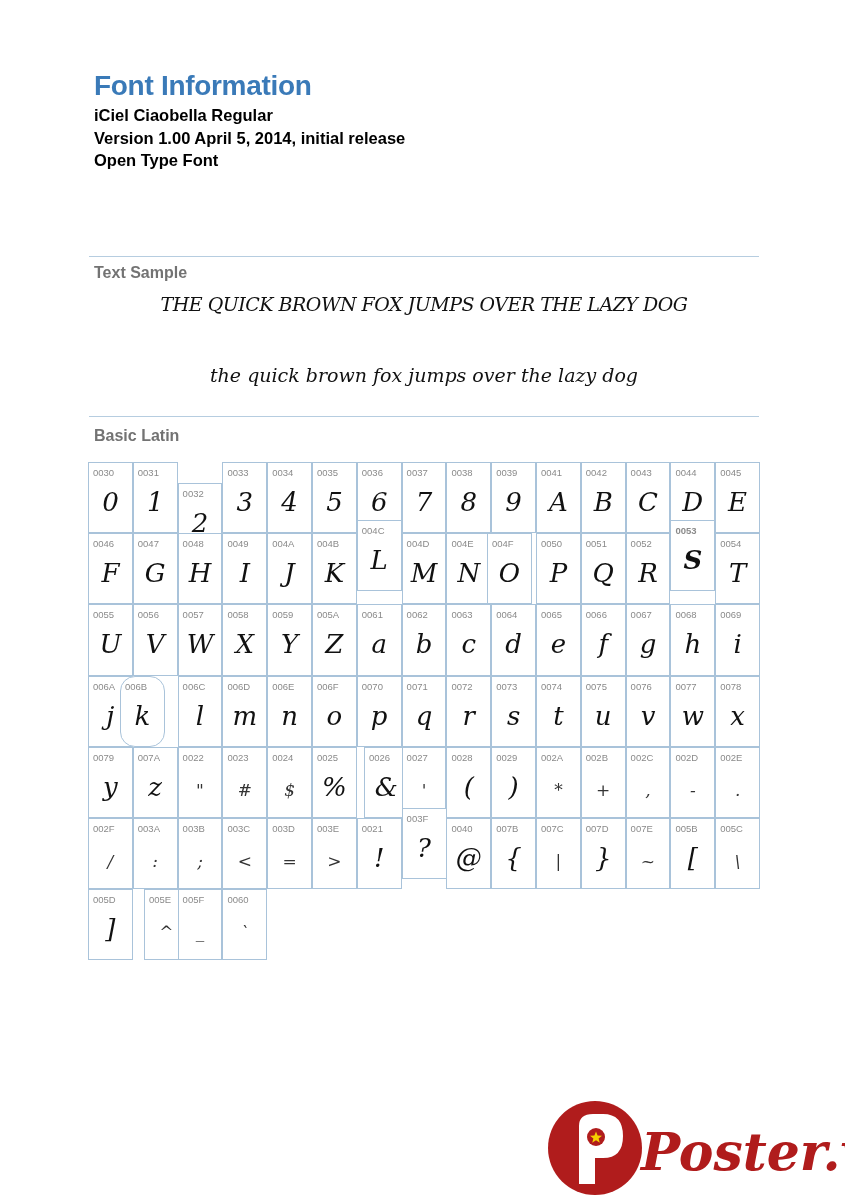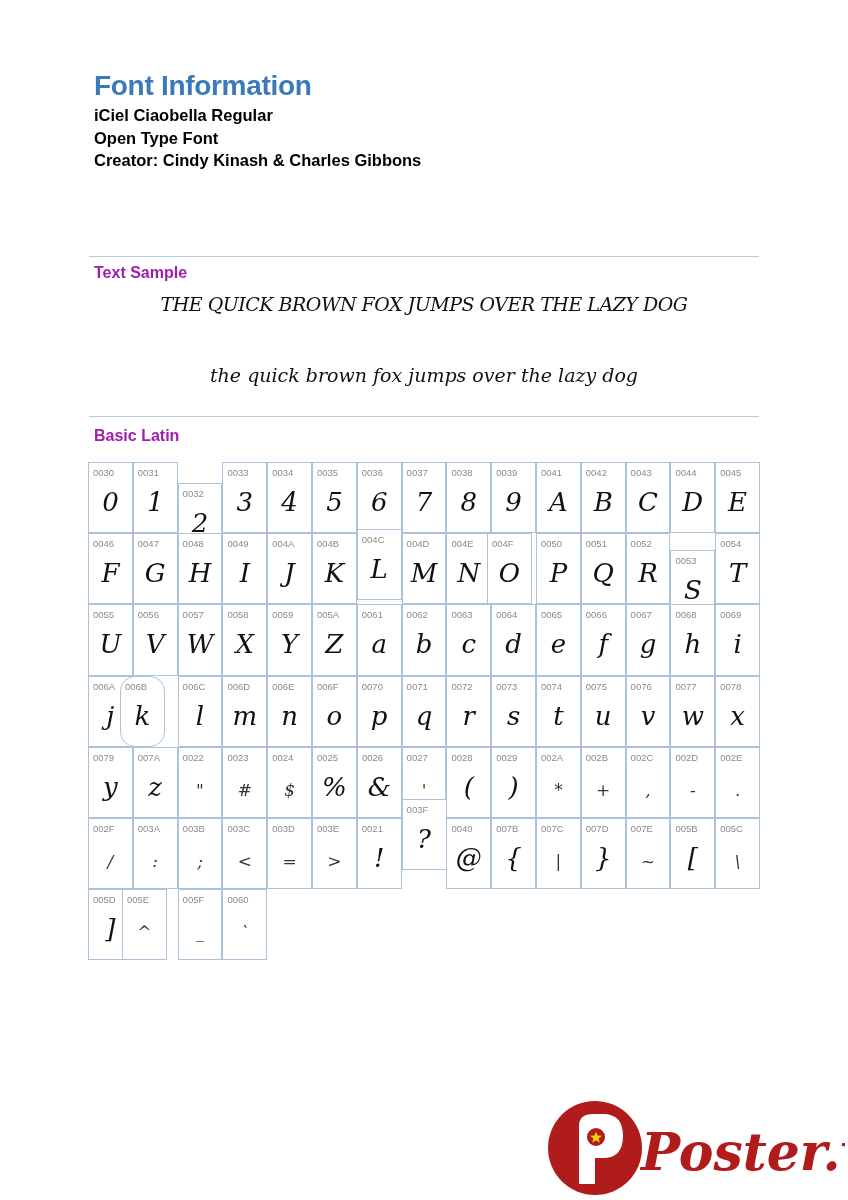--- a/index.html
+++ b/index.html
@@ -5,43 +5,43 @@
   html, body { margin: 0; padding: 0; background: #ffffff; }
   body { width: 848px; height: 1200px; position: relative; overflow: hidden;
          font-family: "Liberation Sans", sans-serif; color: #000; }
   .title { position: absolute; left: 94px; top: 70px; font-size: 28px; font-weight: bold;
            color: #3a7ab8; letter-spacing: -0.3px; }
   .info { position: absolute; left: 94px; top: 104px; width: 700px;
           font-size: 16.5px; font-weight: bold; line-height: 22.6px; }
   .info div { white-space: nowrap; }
   .info .wrap { white-space: normal; }
   .rule { position: absolute; left: 89px; width: 670px; height: 1px; background: #b6cde0; }
-  .section { position: absolute; left: 94px; font-size: 16px; font-weight: bold; color: #a21caf; }
+  .section { position: absolute; left: 94px; font-size: 16px; font-weight: bold; color: #737373; }
   .sample { position: absolute; left: 89px; width: 670px; text-align: center;
             font-family: "DejaVu Serif", serif; font-style: italic; color: #111; }
   .sample.upper { top: 293px; font-size: 19px; letter-spacing: -0.5px; }
   .sample.lower { top: 364px; font-size: 19px; }
   .grid { position: absolute; left: 88px; top: 462px; width: 672px; }
   .cell { position: absolute; width: 44.8px; height: 71.2px; box-sizing: border-box;
           border: 1px solid #a9c3da; margin-left: -1px; margin-top: -1px; background: #fff; }
   .cell .code { position: absolute; left: 4px; top: 4px; font-size: 9.5px; color: #8a8a8a; }
   .cell .glyph { position: absolute; left: 0; right: 0; top: 24px; text-align: center;
                  font-family: "DejaVu Serif", serif; font-style: italic; font-size: 26px; color: #111; }
   .cell .glyph.small { font-size: 17px; top: 32px; color: #333; }
   .logo { position: absolute; left: 545px; top: 1096px; width: 300px; height: 100px; }
 </style>
 </head>
 <body>
 
 <div class="title">Font Information</div>
 
 <div class="info">
   <div>iCiel Ciaobella Regular</div>
+  <div>Version 1.00 April 5, 2014, initial release</div>
   <div>Open Type Font</div>
-  <div>Creator: Cindy Kinash &amp; Charles Gibbons</div>
 </div>
 
 <div class="rule" style="top:256px;"></div>
 <div class="section" style="top:264px;">Text Sample</div>
 <div class="sample upper">THE QUICK BROWN FOX JUMPS OVER THE LAZY DOG</div>
 <div class="sample lower">the quick brown fox jumps over the lazy dog</div>
 
 <div class="rule" style="top:416px;"></div>
 <div class="section" style="top:427px;">Basic Latin</div>
 
@@ -123,21 +123,21 @@
       <span class="glyph">I</span>
     </div>
     <div class="cell" style="left: 180.2px; top: 72.2px;">
       <span class="code">004A</span>
       <span class="glyph">J</span>
     </div>
     <div class="cell" style="left: 225px; top: 72.2px;">
       <span class="code">004B</span>
       <span class="glyph">K</span>
     </div>
-    <div class="cell" style="left: 269.8px; top: 68px;">
+    <div class="cell" style="left: 269.8px; top: 59px;">
       <span class="code">004C</span>
       <span class="glyph">L</span>
     </div>
     <div class="cell" style="left: 314.6px; top: 72.2px;">
       <span class="code">004D</span>
       <span class="glyph">M</span>
     </div>
     <div class="cell" style="left: 359.4px; top: 72.2px;">
       <span class="code">004E</span>
       <span class="glyph">N</span>
@@ -151,21 +151,21 @@
       <span class="glyph">P</span>
     </div>
     <div class="cell" style="left: 493.8px; top: 72.2px;">
       <span class="code">0051</span>
       <span class="glyph">Q</span>
     </div>
     <div class="cell" style="left: 538.6px; top: 72.2px;">
       <span class="code">0052</span>
       <span class="glyph">R</span>
     </div>
-    <div class="cell" style="left: 583.4px; top: 89px;">
+    <div class="cell" style="left: 583.4px; top: 59px; font-weight: bold;">
       <span class="code">0053</span>
       <span class="glyph">S</span>
     </div>
     <div class="cell" style="left: 628.2px; top: 72.2px;">
       <span class="code">0054</span>
       <span class="glyph">T</span>
     </div>
     <div class="cell" style="left: 1px; top: 143.4px;">
       <span class="code">0055</span>
       <span class="glyph">U</span>
@@ -303,21 +303,21 @@
       <span class="glyph small">#</span>
     </div>
     <div class="cell" style="left: 180.2px; top: 285.8px;">
       <span class="code">0024</span>
       <span class="glyph small">$</span>
     </div>
     <div class="cell" style="left: 225px; top: 285.8px;">
       <span class="code">0025</span>
       <span class="glyph">%</span>
     </div>
-    <div class="cell" style="left: 270px; top: 285.8px;">
+    <div class="cell" style="left: 277px; top: 285.8px;">
       <span class="code">0026</span>
       <span class="glyph">&amp;</span>
     </div>
     <div class="cell" style="left: 314.6px; top: 285.8px;">
       <span class="code">0027</span>
       <span class="glyph small">'</span>
     </div>
     <div class="cell" style="left: 359.4px; top: 285.8px;">
       <span class="code">0028</span>
       <span class="glyph">(</span>
@@ -367,21 +367,21 @@
       <span class="glyph small">=</span>
     </div>
     <div class="cell" style="left: 225px; top: 357px;">
       <span class="code">003E</span>
       <span class="glyph small">&gt;</span>
     </div>
     <div class="cell" style="left: 269.8px; top: 357px;">
       <span class="code">0021</span>
       <span class="glyph">!</span>
     </div>
-    <div class="cell" style="left: 314.6px; top: 338px; padding-left: 43px;">
+    <div class="cell" style="left: 314.6px; top: 347px; padding-left: 43px;">
       <span class="code">003F</span>
       <span class="glyph">?</span>
     </div>
     <div class="cell" style="left: 359.4px; top: 357px;">
       <span class="code">0040</span>
       <span class="glyph">@</span>
     </div>
     <div class="cell" style="left: 404.2px; top: 357px;">
       <span class="code">007B</span>
       <span class="glyph">{</span>
@@ -403,21 +403,21 @@
       <span class="glyph">[</span>
     </div>
     <div class="cell" style="left: 628.2px; top: 357px;">
       <span class="code">005C</span>
       <span class="glyph small">\</span>
     </div>
     <div class="cell" style="left: 1px; top: 428.2px;">
       <span class="code">005D</span>
       <span class="glyph">]</span>
     </div>
-    <div class="cell" style="left: 35px; top: 428.2px;">
+    <div class="cell" style="left: 57px; top: 428.2px;">
       <span class="code">005E</span>
       <span class="glyph small">^</span>
     </div>
     <div class="cell" style="left: 90.6px; top: 428.2px;">
       <span class="code">005F</span>
       <span class="glyph small">_</span>
     </div>
     <div class="cell" style="left: 135.4px; top: 428.2px;">
       <span class="code">0060</span>
       <span class="glyph small">`</span>

